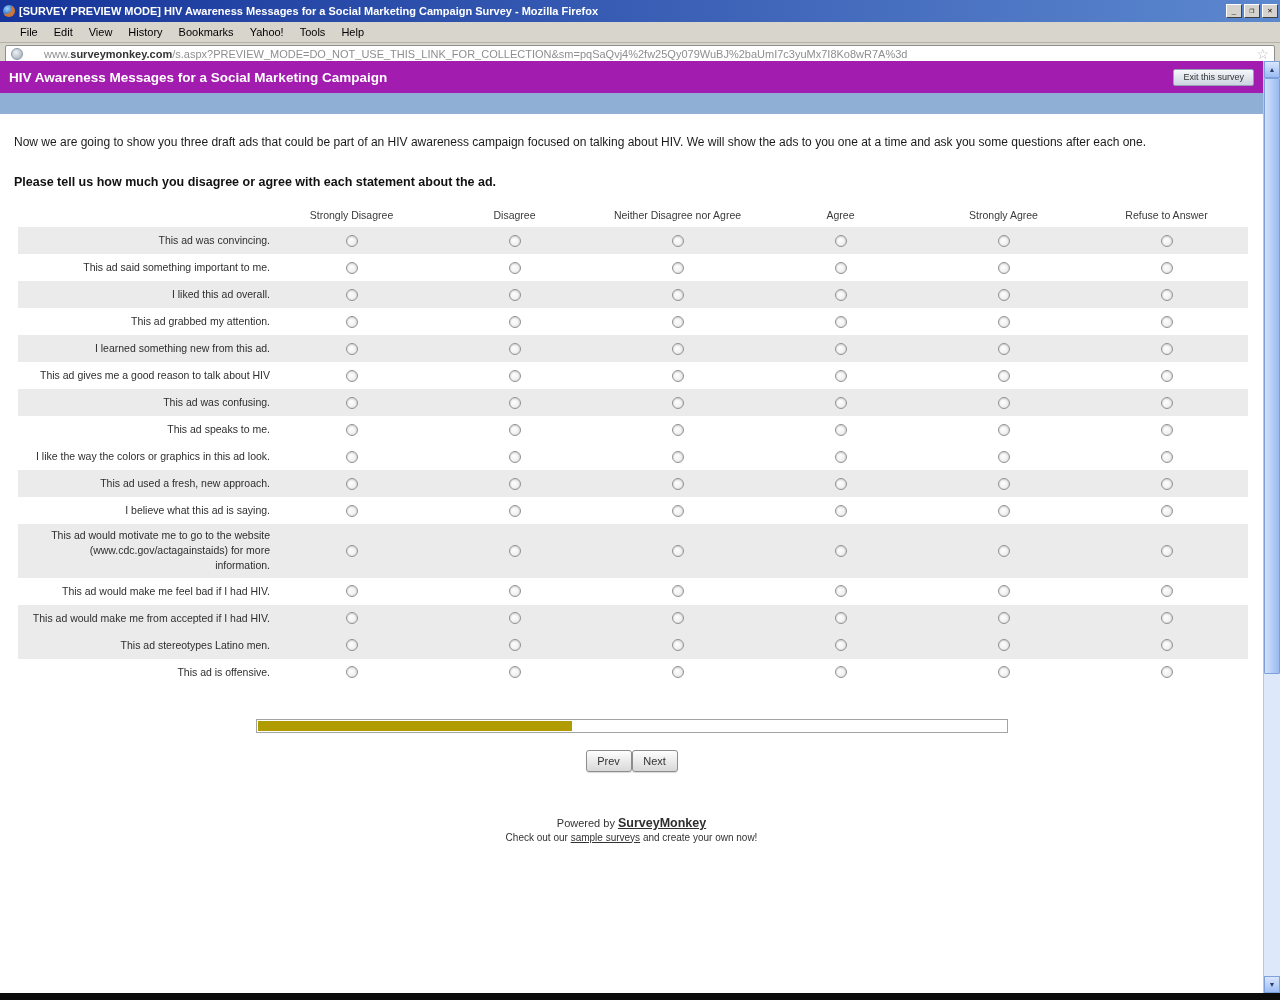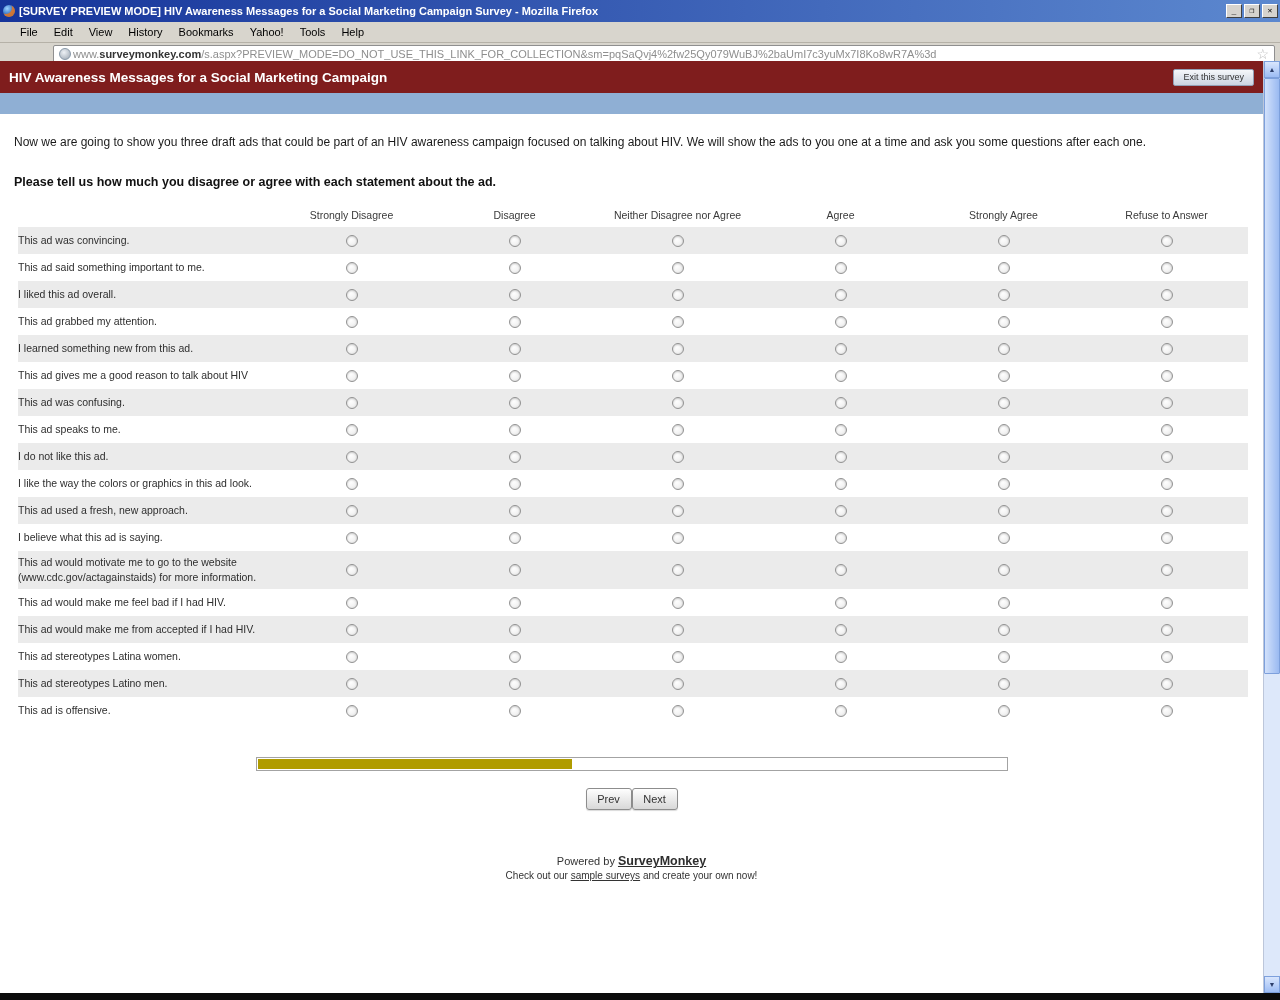--- a/index.html
+++ b/index.html
@@ -13,48 +13,48 @@
              box-shadow: inset -3px -3px 0 rgba(233,119,30,0.85); }
   .title-text { color:#fff; font-weight:bold; font-size:11px; white-space:nowrap; overflow:hidden; flex:1; }
   .win-controls { display:flex; gap:2px; margin-left:4px; flex:none; }
   .win-btn { width:16px; height:14px; background:#d6d3ce; border:1px solid; border-color:#ffffff #404040 #404040 #ffffff;
              font-size:8px; line-height:12px; text-align:center; color:#000; font-family:"DejaVu Sans Mono",monospace; }
 
   .menubar { height:21px; background:#d8d5cd; border-bottom:1px solid #b5b1a7; display:flex; align-items:center; padding-left:12px; }
   .menu-item { font-size:11px; color:#000; padding:3px 8px; }
 
   .addressbar { height:22px; background:#d8d5cd; display:flex; align-items:center; padding:0 5px; border-bottom:1px solid #97938a; }
-  .url-box { flex:1; height:18px; background:#fff; border:1px solid #8f8f8f; border-radius:2px; display:flex; align-items:center; padding:0 5px; gap:2px;margin-left:48px; }
+  .url-box { flex:1; height:18px; background:#fff; border:1px solid #8f8f8f; border-radius:2px; display:flex; align-items:center; padding:0 5px; gap:21px; }
   .site-icon { width:12px; height:12px; border-radius:50%; flex:none; border:1px solid #8898a8;
                background:radial-gradient(circle at 40% 35%, #eef2f6, #9aa4b0); }
   .url-text { font-size:11px; color:#8e8e8e; white-space:nowrap; overflow:hidden; flex:1; }
   .url-text .domain { color:#333; font-weight:bold; }
   .star-icon { color:#b9b9b9; font-size:14px; line-height:14px; flex:none; }
 
   
   .viewport { position:absolute; top:61px; left:0; right:17px; bottom:7px; background:#fff; overflow:hidden; }
 
-  .survey-header { height:32px; background:#7f1d1d; display:flex; align-items:center; padding:0 9px; }
+  .survey-header { height:32px; background:#a21caf; display:flex; align-items:center; padding:0 9px; }
   .survey-title { color:#fff; font-weight:bold; font-size:13.5px; flex:1; }
   .exit-btn { background:linear-gradient(#f5f7fa,#ccd4e1); border:1px solid #93a0b6; border-radius:2px;
               font-size:9px; color:#333; padding:2px 9px; line-height:11px; }
   .survey-subheader { height:21px; background:#8fafd4; }
 
   .content { padding:0 14px; }
   .intro { font-size:12px; color:#1a1a1a; margin-top:21px; white-space:nowrap; }
   .question { font-size:12.5px; font-weight:bold; color:#111; margin-top:26px; }
 
   .matrix { margin-top:16px; width:1230px; margin-left:4px; }
   .matrix-header { display:flex; align-items:center; height:20px; margin-bottom:2px; }
   .matrix-header .statement-col { width:252px; flex:none; }
   .col-label { flex:1; text-align:center; font-size:10.5px; color:#3a3a3a; }
 
   .matrix-row { display:flex; align-items:center; min-height:27px; }
   .matrix-row.odd { background:#ebebeb; }
-  .statement { width:252px; flex:none; font-size:10.5px; color:#2e2e2e; padding:4px 0 4px 0; line-height:1.45; }
+  .statement { width:252px; flex:none; font-size:10.5px; color:#2e2e2e; padding:4px 0 4px 14px; line-height:1.45;text-align:right; }
   .radio-cell { flex:1; display:flex; justify-content:center; align-items:center; }
   .radio { width:12px; height:12px; border-radius:50%; border:1px solid #929292; display:inline-block;
            background:radial-gradient(circle at 35% 30%, #ffffff 0%, #f3f3f3 55%, #d9d9d9 100%);
            box-shadow: inset 0 1px 2px rgba(0,0,0,0.18); }
 
   .progress-wrap { margin-top:33px; display:flex; justify-content:center; }
   .progress-bar { width:752px; height:14px; border:1px solid #a3a3a3; background:#fff; padding:1px; }
   .progress-fill { height:100%; background:#b09c00; width:0; }
 
   .nav-buttons { margin-top:17px; display:flex; justify-content:center; }
@@ -294,41 +294,20 @@
             <div class="radio-cell">
               <span class="radio"></span>
             </div>
             <div class="radio-cell">
               <span class="radio"></span>
             </div>
             <div class="radio-cell">
               <span class="radio"></span>
             </div>
           </div>
-          <div class="matrix-row odd">
-            <div class="statement">I do not like this ad.</div>
-            <div class="radio-cell">
-              <span class="radio"></span>
-            </div>
-            <div class="radio-cell">
-              <span class="radio"></span>
-            </div>
-            <div class="radio-cell">
-              <span class="radio"></span>
-            </div>
-            <div class="radio-cell">
-              <span class="radio"></span>
-            </div>
-            <div class="radio-cell">
-              <span class="radio"></span>
-            </div>
-            <div class="radio-cell">
-              <span class="radio"></span>
-            </div>
-          </div>
           <div class="matrix-row even">
             <div class="statement">I like the way the colors or graphics in this ad look.</div>
             <div class="radio-cell">
               <span class="radio"></span>
             </div>
             <div class="radio-cell">
               <span class="radio"></span>
             </div>
             <div class="radio-cell">
               <span class="radio"></span>
@@ -422,41 +401,20 @@
             </div>
             <div class="radio-cell">
               <span class="radio"></span>
             </div>
             <div class="radio-cell">
               <span class="radio"></span>
             </div>
           </div>
           <div class="matrix-row odd">
             <div class="statement">This ad would make me from accepted if I had HIV.</div>
-            <div class="radio-cell">
-              <span class="radio"></span>
-            </div>
-            <div class="radio-cell">
-              <span class="radio"></span>
-            </div>
-            <div class="radio-cell">
-              <span class="radio"></span>
-            </div>
-            <div class="radio-cell">
-              <span class="radio"></span>
-            </div>
-            <div class="radio-cell">
-              <span class="radio"></span>
-            </div>
-            <div class="radio-cell">
-              <span class="radio"></span>
-            </div>
-          </div>
-          <div class="matrix-row even">
-            <div class="statement">This ad stereotypes Latina women.</div>
             <div class="radio-cell">
               <span class="radio"></span>
             </div>
             <div class="radio-cell">
               <span class="radio"></span>
             </div>
             <div class="radio-cell">
               <span class="radio"></span>
             </div>
             <div class="radio-cell">

